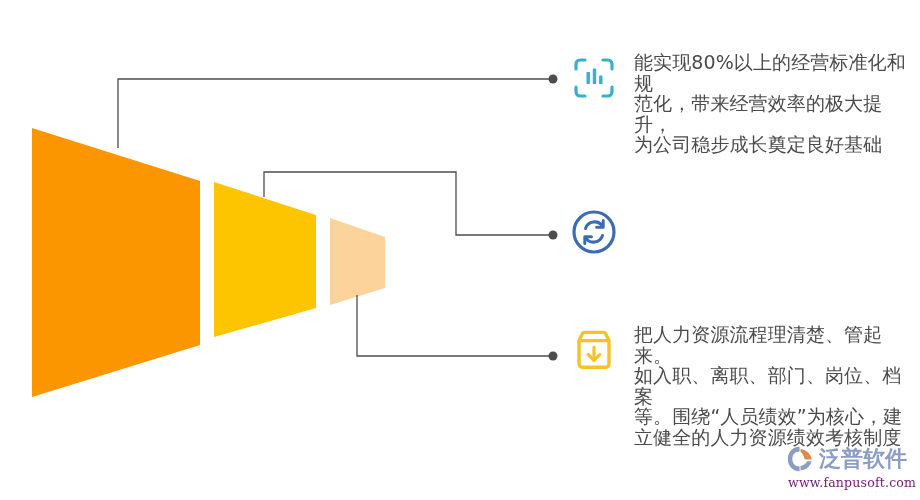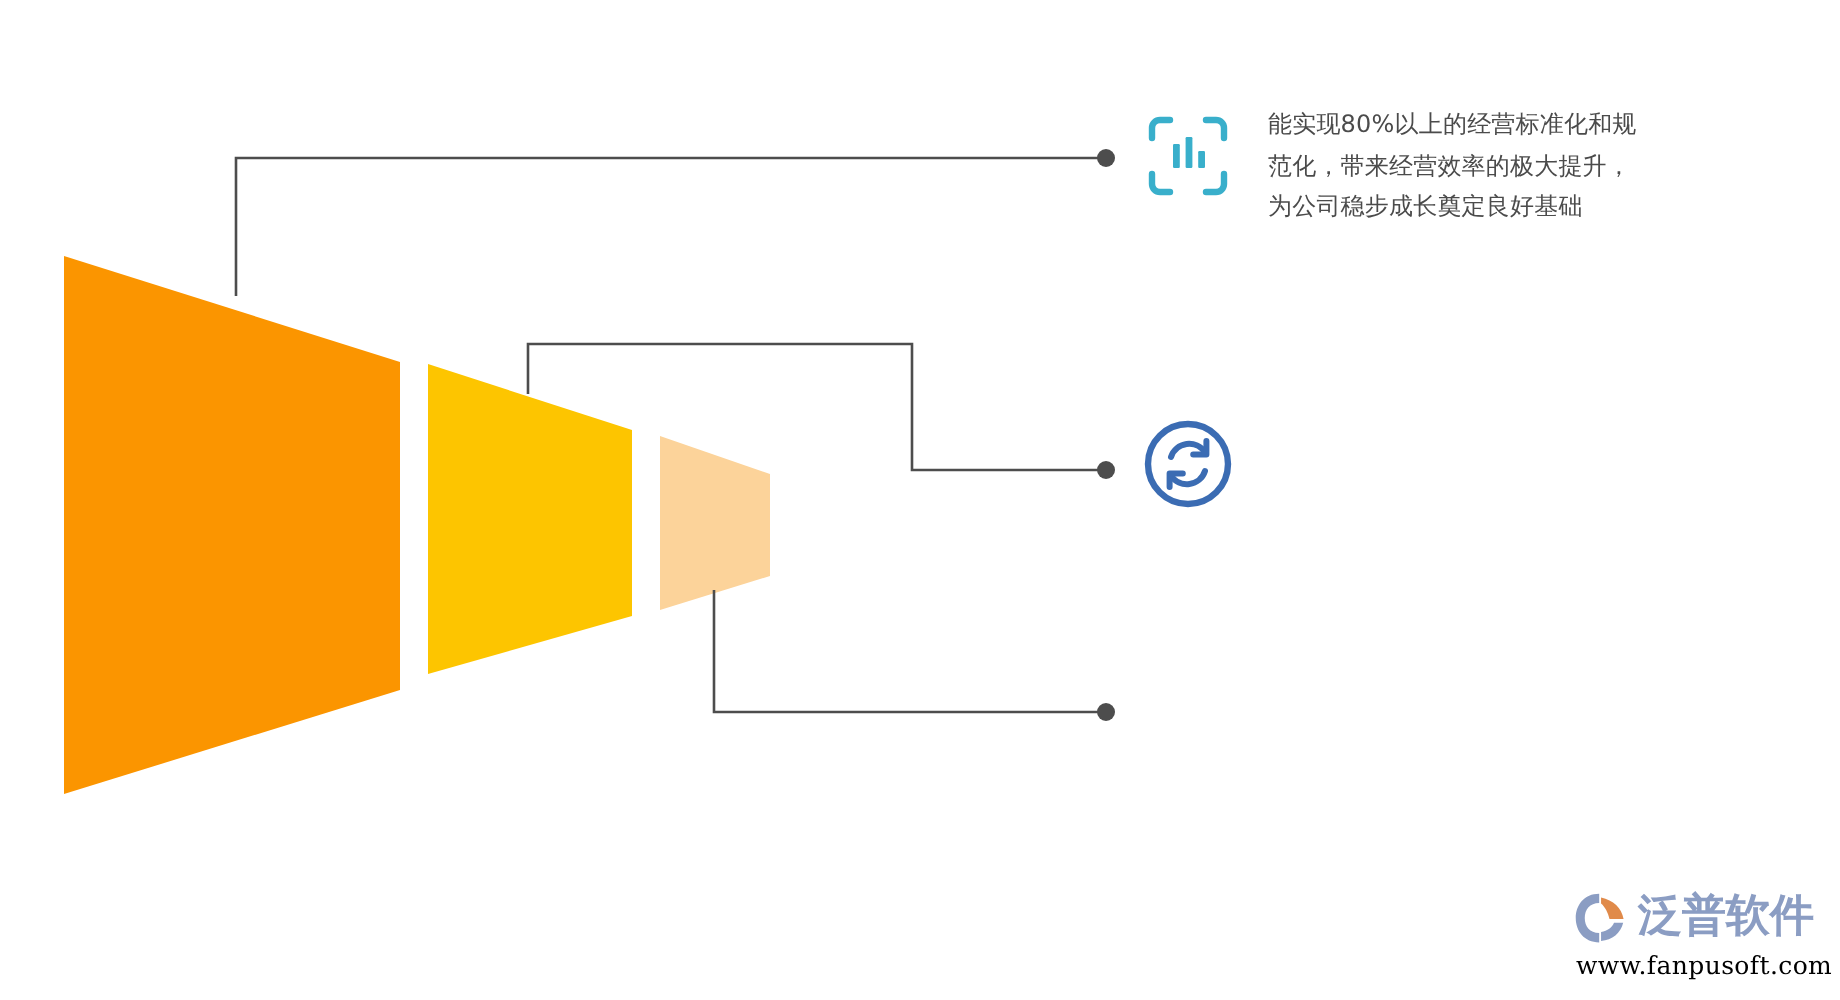--- a/index.html
+++ b/index.html
@@ -46,21 +46,21 @@
     height: 56px;
     display: flex;
     align-items: center;
     justify-content: center;
   }
   .info-row.r2 .icon-box { height: 52px; }
 
   .info-text {
     margin-left: 12px;
     color: #4b4b4b;
-    font-size: 12px;
+    font-size: 19px;
     line-height: 20.6px;
     letter-spacing: 0.1px;
     white-space: pre-line;
     max-width: 272px;
     font-weight: 500;
     padding-top: 2px;
   }
   .info-row.r2 .info-text { padding-top: 6px; }
   .info-row.r3 .info-text { padding-top: 2px; }
 
@@ -146,29 +146,44 @@
       <svg width="48" height="48" viewBox="0 0 48 48">
         <circle cx="24" cy="24" r="20" fill="none" stroke="#3B6CB3" stroke-width="3.2"></circle>
         <path d="M15.5 20.5 A9.5 9.5 0 0 1 32.5 18.2" fill="none" stroke="#3B6CB3" stroke-width="3" stroke-linecap="round"></path>
         <path d="M32.5 27.5 A9.5 9.5 0 0 1 15.5 29.8" fill="none" stroke="#3B6CB3" stroke-width="3" stroke-linecap="round"></path>
         <path d="M33.2 12.5 L33.2 19.2 L26.6 19.2" fill="none" stroke="#3B6CB3" stroke-width="3" stroke-linecap="round" stroke-linejoin="round"></path>
         <path d="M14.8 35.5 L14.8 28.8 L21.4 28.8" fill="none" stroke="#3B6CB3" stroke-width="3" stroke-linecap="round" stroke-linejoin="round"></path>
       </svg>
     </div>
   </div>
 
+  <div class="info-row r3">
+    <div class="icon-box">
+      <svg width="48" height="48" viewBox="0 0 48 48">
+        <path d="M9 14.5 L12.5 7.5 A2 2 0 0 1 14.3 6.4 H33.7 A2 2 0 0 1 35.5 7.5 L39 14.5
+                 V38 A3.2 3.2 0 0 1 35.8 41.2 H12.2 A3.2 3.2 0 0 1 9 38 Z" fill="none" stroke="#F8C126" stroke-width="3.4" stroke-linejoin="round"></path>
+        <line x1="9.6" y1="14.6" x2="38.4" y2="14.6" stroke="#F8C126" stroke-width="3.2" stroke-linecap="round"></line>
+        <line x1="24" y1="21" x2="24" y2="34" stroke="#F8C126" stroke-width="3.2" stroke-linecap="round"></line>
+        <path d="M18.2 28.5 L24 34.4 L29.8 28.5" fill="none" stroke="#F8C126" stroke-width="3.2" stroke-linecap="round" stroke-linejoin="round"></path>
+      </svg>
+    </div>
+    <div class="info-text">把人力资源流程理清楚、管起来。
+如入职、离职、部门、岗位、档案
+等。围绕“人员绩效”为核心，建
+立健全的人力资源绩效考核制度</div>
+  </div>
 
   <div id="brand">
     <div id="brand-top">
       <svg id="brand-mark" viewBox="0 0 32 32">
         <path d="M14.5 3 C6.5 3 2 9 2 16 C2 23 6.5 29 14.5 29 L14.5 24
                  C9.5 24 6.8 20.6 6.8 16 C6.8 11.4 9.5 8 14.5 8 Z" fill="#8b9dc3"></path>
         <path d="M15.5 5 C22 6.5 26.5 10.5 27.5 16.5 L20 16.5
                  C19.2 13 17.6 10 15.5 8.2 Z" fill="#e08a4a"></path>
         <path d="M27.3 18.5 C26 24 21.5 27.8 15.5 28.2 L15.5 23.4
                  C19 22.8 21.4 21 22.4 18.5 Z" fill="#8b9dc3"></path>
       </svg>
       <div id="brand-name" style="color: rgb(139, 157, 195);">泛普软件</div>
     </div>
-    <div id="brand-url" style="color: #000000;">www.fanpusoft.com</div>
+    <div id="brand-url" style="color: #701a75;">www.fanpusoft.com</div>
   </div>
 
 </div>
 
 </body></html>

